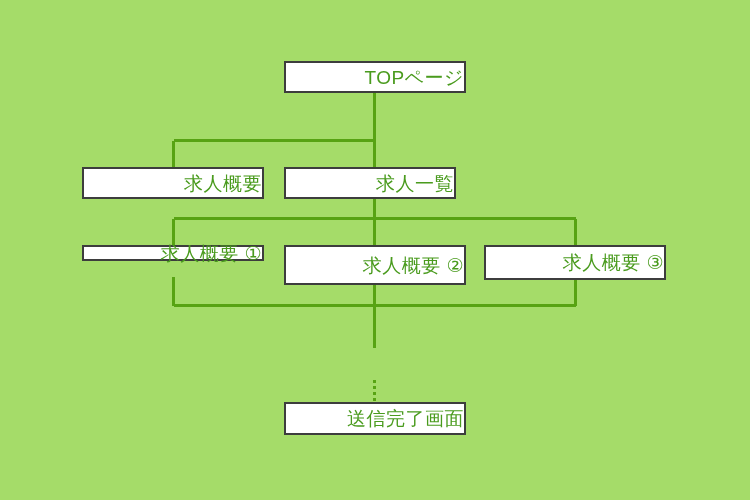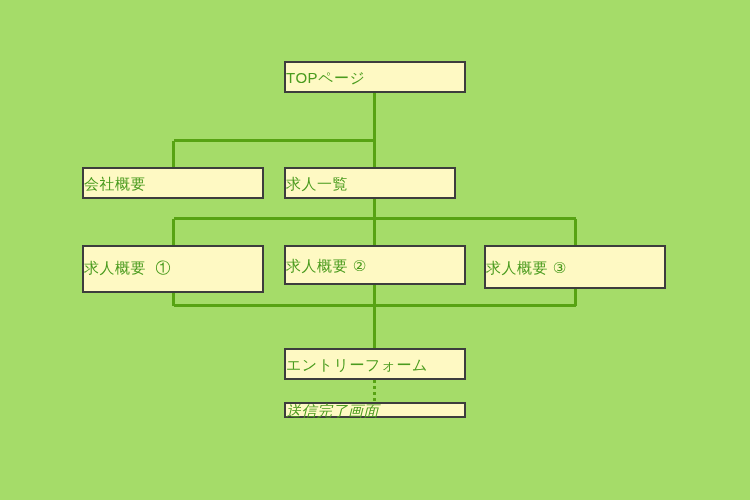--- a/index.html
+++ b/index.html
@@ -25,27 +25,27 @@
     position: absolute;
     left: 0;
     top: 0;
     width: 750px;
     height: 500px;
   }
 
   .node {
     position: absolute;
     box-sizing: border-box;
-    background: #fef9c3;
+    background: #ffffff;
     border: 2px solid #3d3d3d;
     color: #4a9b1e;
     display: flex;
     align-items: center;
-    justify-content: flex-start;
-    font-size: 15px;
+    justify-content: flex-end;
+    font-size: 19px;
     line-height: 1;
     letter-spacing: 0.5px;
     white-space: nowrap;
     user-select: none;
   }
 
   .node-label {
     display: block;
   }
 </style>
@@ -82,40 +82,37 @@
 
       <path d="M 374.5 380 L 374.5 402" stroke-dasharray="3 3"></path>
     </g>
   </svg>
 
   <div class="node" style="left:284px; top:61px; width:182px; height:32px;">
     <span class="node-label">TOPページ</span>
   </div>
 
   <div class="node" style="left:82px; top:167px; width:182px; height:32px;">
-    <span class="node-label">会社概要</span>
+    <span class="node-label">求人概要</span>
   </div>
 
   <div class="node" style="left:284px; top:167px; width:172px; height:32px;">
     <span class="node-label">求人一覧</span>
   </div>
 
-  <div class="node" style="left:82px; top:245px; width:182px; height:48px;font-family:Liberation Mono, monospace;">
+  <div class="node" style="left:82px; top:245px; width:182px; height:16px;">
     <span class="node-label">求人概要 ①</span>
   </div>
 
   <div class="node" style="left:284px; top:245px; width:182px; height:40px;">
     <span class="node-label">求人概要 ②</span>
   </div>
 
-  <div class="node" style="left:484px; top:245px; width:182px; height:44px;">
+  <div class="node" style="left:484px; top:245px; width:182px; height:35px;">
     <span class="node-label">求人概要 ③</span>
   </div>
 
-  <div class="node" style="left:284px; top:348px; width:182px; height:32px;">
-    <span class="node-label">エントリーフォーム</span>
-  </div>
 
-  <div class="node" style="left:284px; top:402px; width:182px; height:16px;font-style:italic;">
+  <div class="node" style="left:284px; top:402px; width:182px; height:33px;">
     <span class="node-label">送信完了画面</span>
   </div>
 
 </div>
 
 </body></html>

